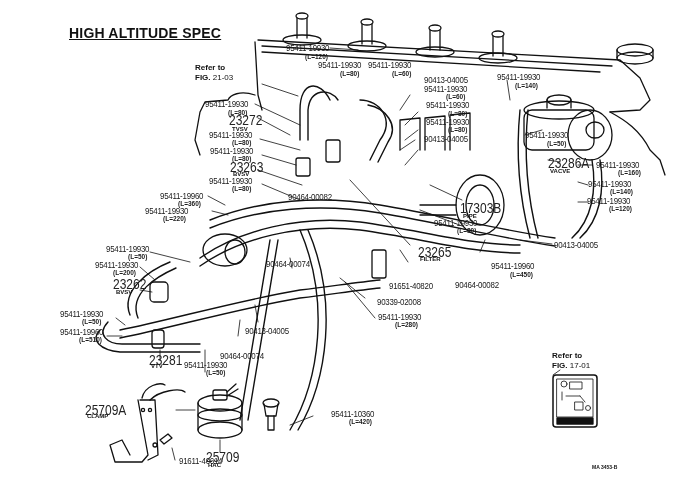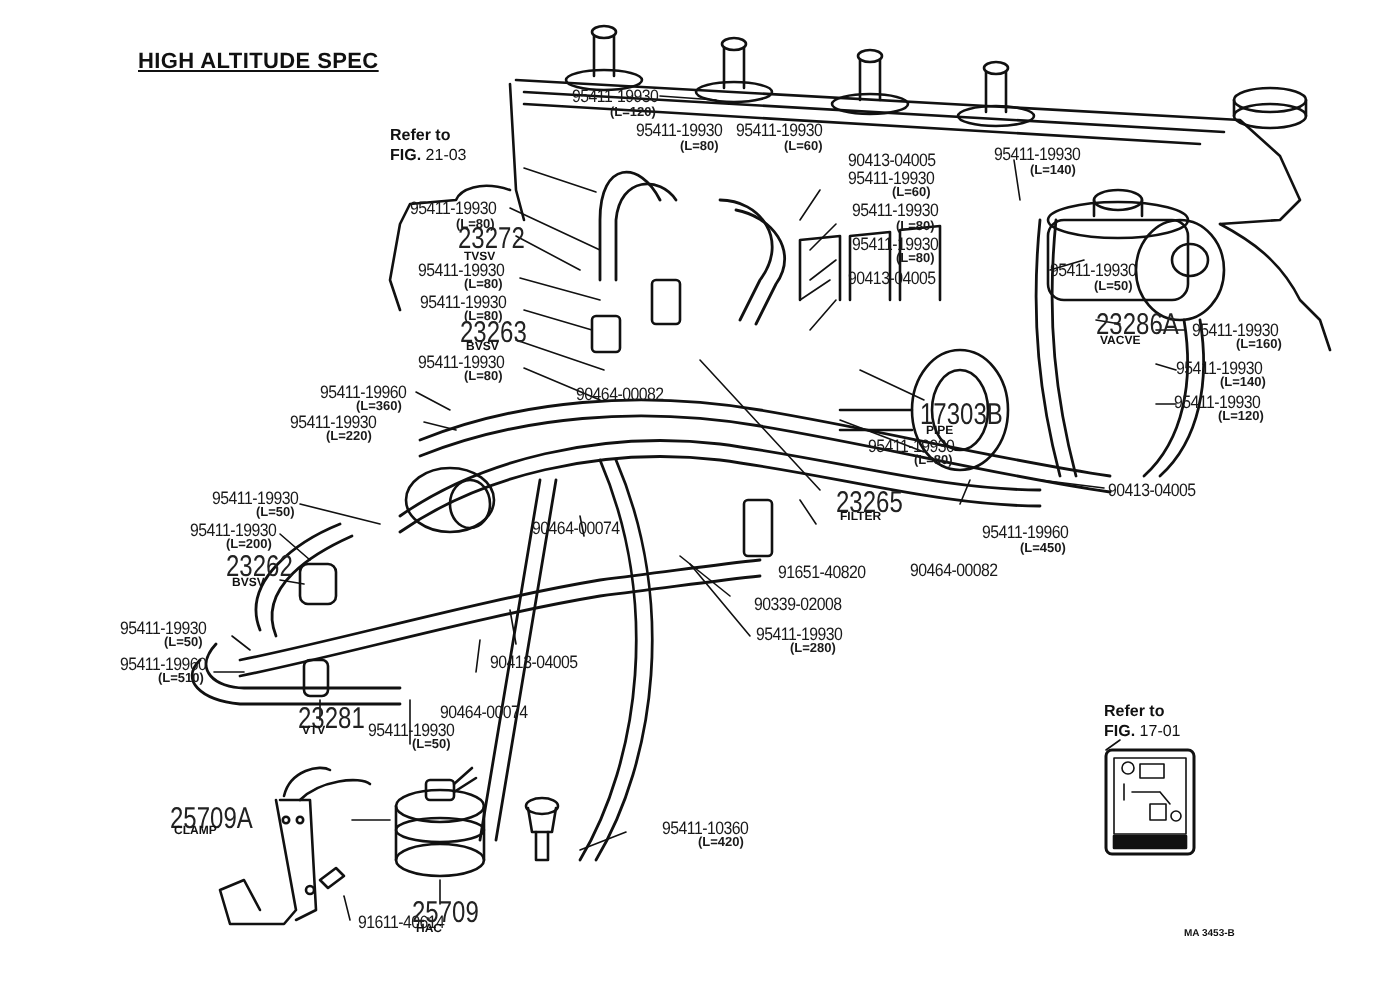--- a/index.html
+++ b/index.html
@@ -11,21 +11,21 @@
          letter-spacing: -0.3px; transform: scaleX(0.88); transform-origin: left top; }
   .len { position: absolute; font-family: "Liberation Sans", sans-serif;
          font-size: 6.5px; font-weight: bold; line-height: 7px; color: #1a1a1a;
          white-space: nowrap; }
   .big { position: absolute; font-family: "Liberation Sans", sans-serif;
          font-size: 15px; line-height: 15px; color: #222; white-space: nowrap;
          transform: scaleX(0.8); transform-origin: left top; }
   .sub { position: absolute; font-family: "Liberation Sans", sans-serif;
          font-size: 6px; font-weight: bold; line-height: 6px; color: #111;
          white-space: nowrap; }
-  .title { position: absolute; left: 69px; top: 25px; font-size: 11px;
+  .title { position: absolute; left: 69px; top: 25px; font-size: 14px;
            font-weight: bold; text-decoration: underline; letter-spacing: 0.2px; text-align: right; }
   .refer { position: absolute; font-size: 8px; font-weight: bold; line-height: 10px; }
   .refer .fig-num { font-weight: normal; }
   .code { position: absolute; left: 592px; top: 464px; font-size: 5px; font-weight: bold; }
 </style>
 </head>
 <body>
 
 <svg class="art" viewBox="0 0 700 493" fill="none" stroke="#111" stroke-width="1.3" stroke-linecap="round" stroke-linejoin="round">
 

